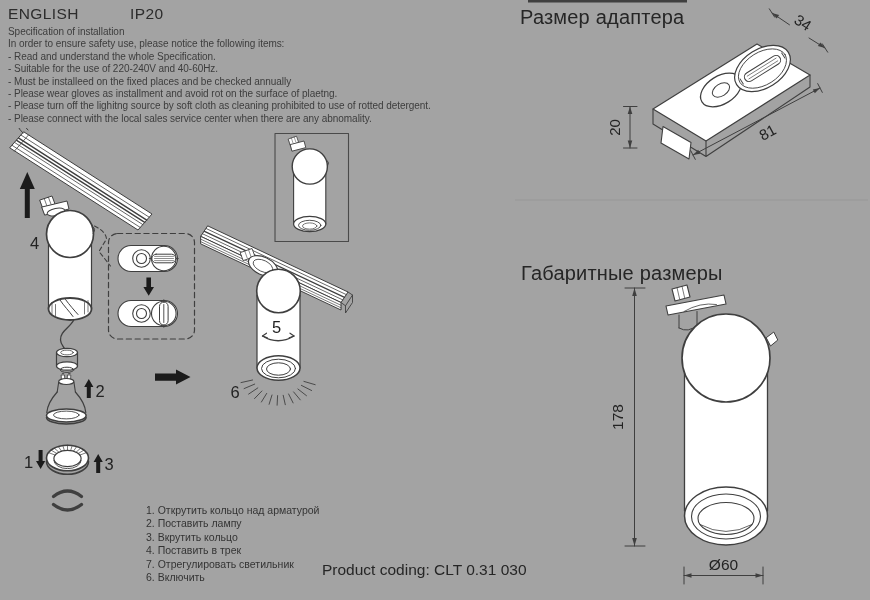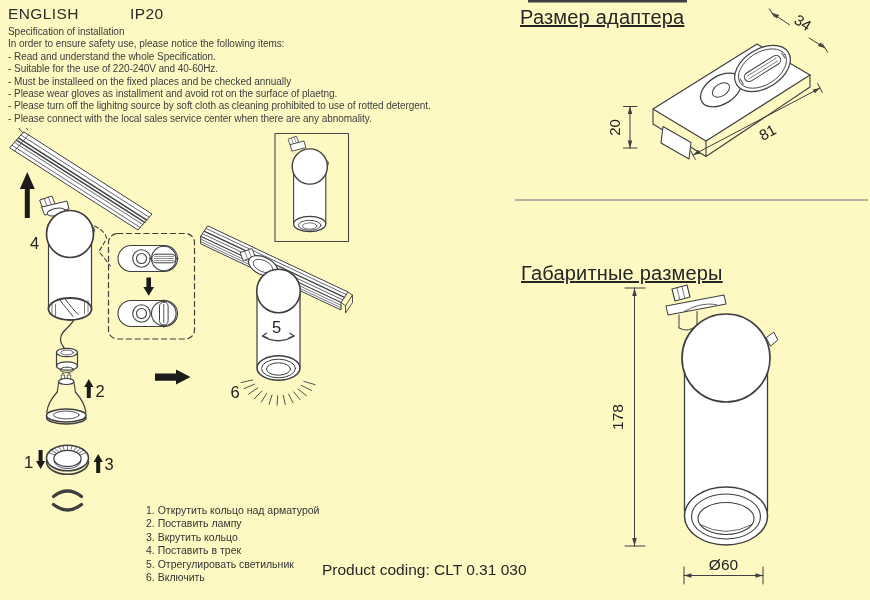--- a/index.html
+++ b/index.html
@@ -1,25 +1,25 @@
 <!DOCTYPE html>
 <html><head>
 <meta charset="utf-8">
 <style>
   html,body{margin:0;padding:0;background:#ffffff;}
-  #page{position:relative;width:870px;height:600px;background:#fef9c3;overflow:hidden;
+  #page{position:relative;width:870px;height:600px;background:#a3a3a3;overflow:hidden;
         font-family:"Liberation Sans",sans-serif;color:#2c2c2c;}
   .abs{position:absolute;}
   .t-english{left:8px;top:5px;font-size:15.5px;letter-spacing:.4px;color:#2c2c2c;}
   .t-ip{left:130px;top:5px;font-size:15.5px;letter-spacing:.4px;color:#2c2c2c;}
   .spec{left:8px;top:26px;font-size:10px;line-height:12.4px;color:#3d3d3d;
         letter-spacing:-.05px;white-space:nowrap;}
   .ru-list{left:146px;top:504px;font-size:10.5px;line-height:13.4px;color:#343434;white-space:nowrap;}
   .product{left:322px;top:561px;font-size:15.5px;color:#262626;}
-  .h-ru{font-size:20px;letter-spacing:.2px;color:#262626;white-space:nowrap;text-decoration:underline;}
+  .h-ru{font-size:20px;letter-spacing:.2px;color:#262626;white-space:nowrap;}
   .h-adapter{left:520px;top:6px;}
   .h-overall{left:521px;top:214px;margin-top:48px;}
   svg{position:absolute;}
   svg .ln{stroke:#3f3f3f;fill:none;stroke-linecap:round;stroke-linejoin:round;}
   svg .wh{fill:#ffffff;}
   svg .solid{fill:#1b1b1b;stroke:none;}
   svg .dimhead{fill:#3f3f3f;stroke:none;}
   svg text{fill:#232323;stroke:none;font-family:"Liberation Sans",sans-serif;}
 </style>
 </head>
@@ -171,21 +171,21 @@
       <ellipse cx="309.7" cy="225.3" rx="11.2" ry="5" stroke-width=".9"></ellipse>
       <ellipse cx="309.7" cy="226" rx="7.2" ry="3.1" stroke-width=".7"></ellipse>
     </g>
   </svg>
 
   <div class="abs ru-list">
     <div>1.  Открутить кольцо над арматурой</div>
     <div>2.  Поставить лампу</div>
     <div>3.  Вкрутить кольцо</div>
     <div>4.  Поставить в трек</div>
-    <div>5.  Отрегулировать светильник</div>
+    <div>7.  Отрегулировать светильник</div>
     <div>6.  Включить</div>
   </div>
 
   <div class="abs product">Product coding: CLT 0.31 030</div>
 
   <div class="abs h-ru h-adapter">Размер адаптера</div>
   <div class="abs h-ru h-overall">Габаритные размеры</div>
 
   <svg style="left:500px;top:0" width="370" height="600" viewBox="500 0 370 600">
 

